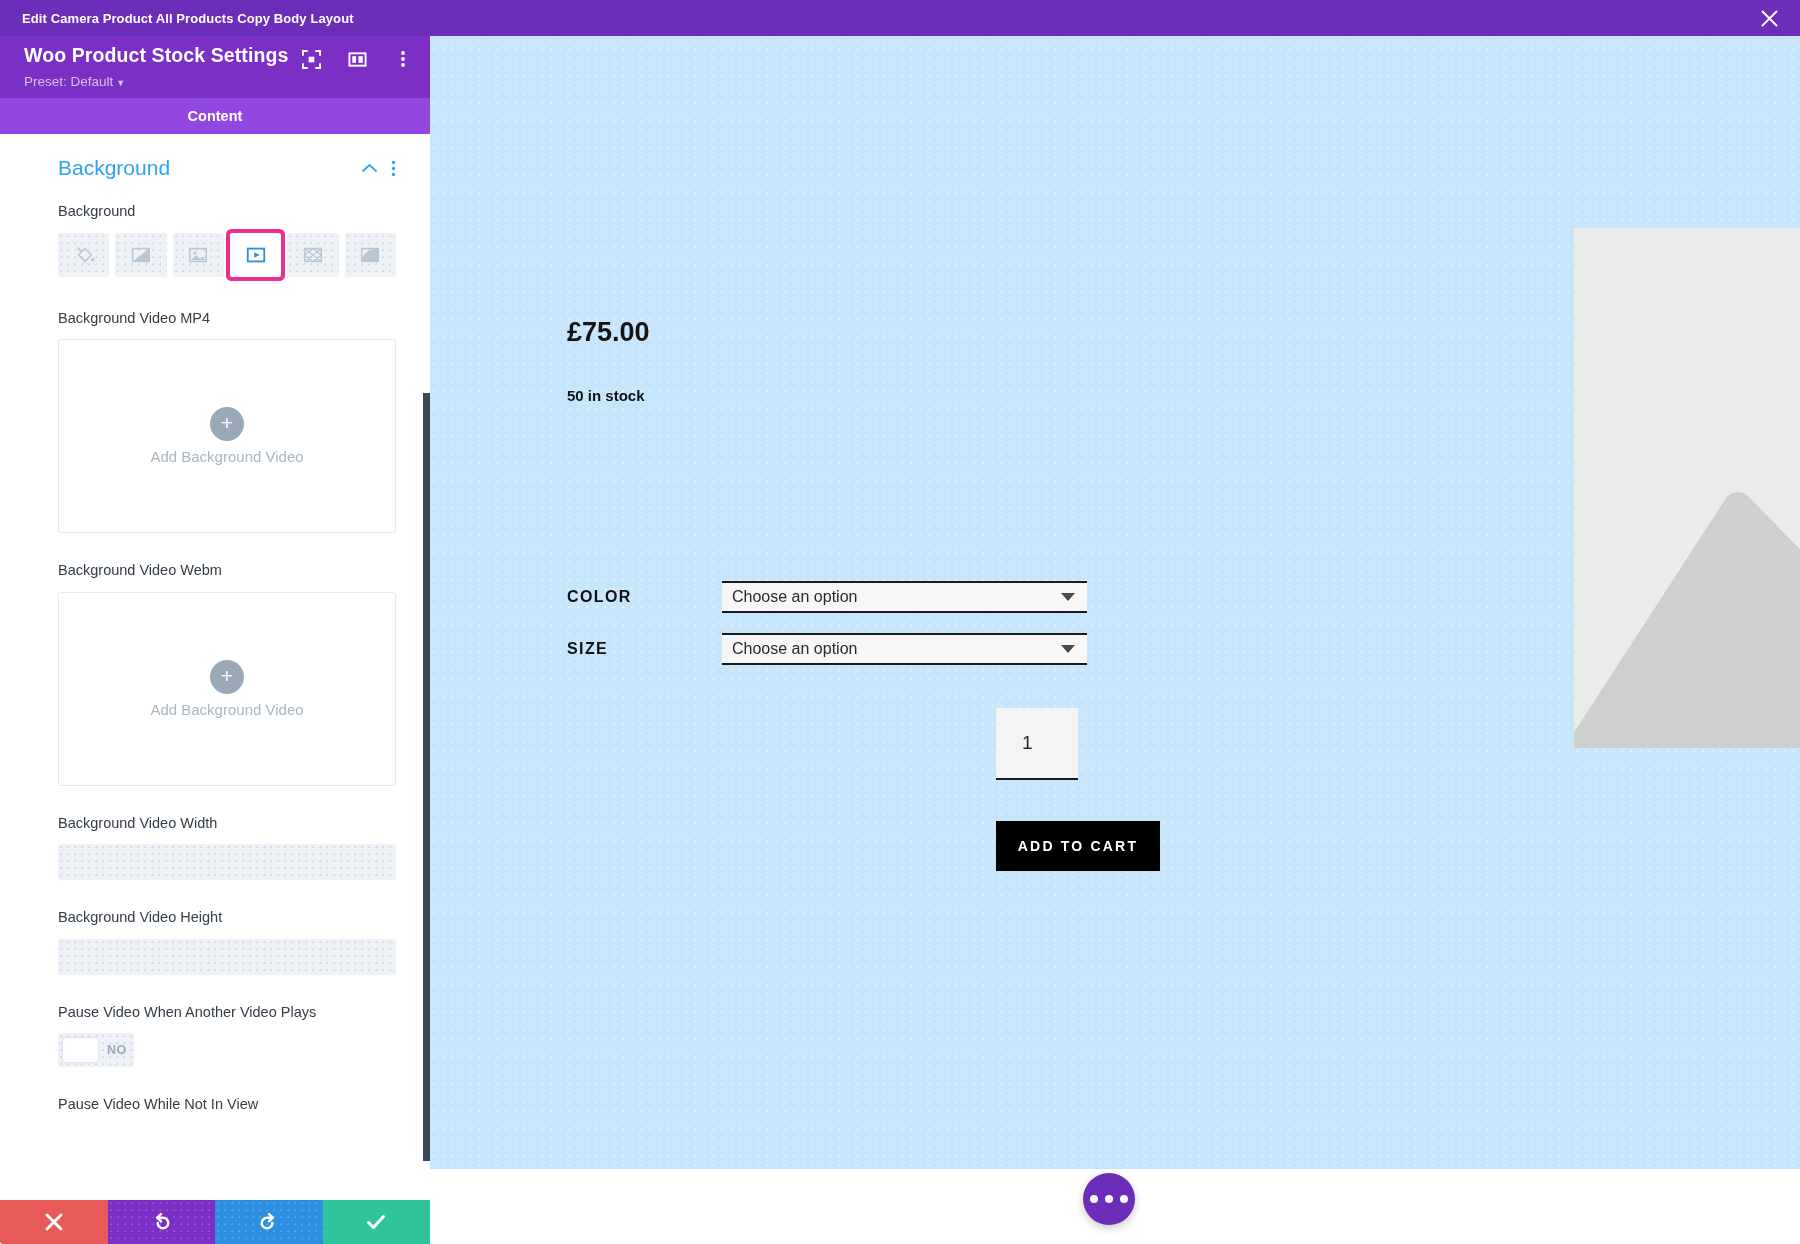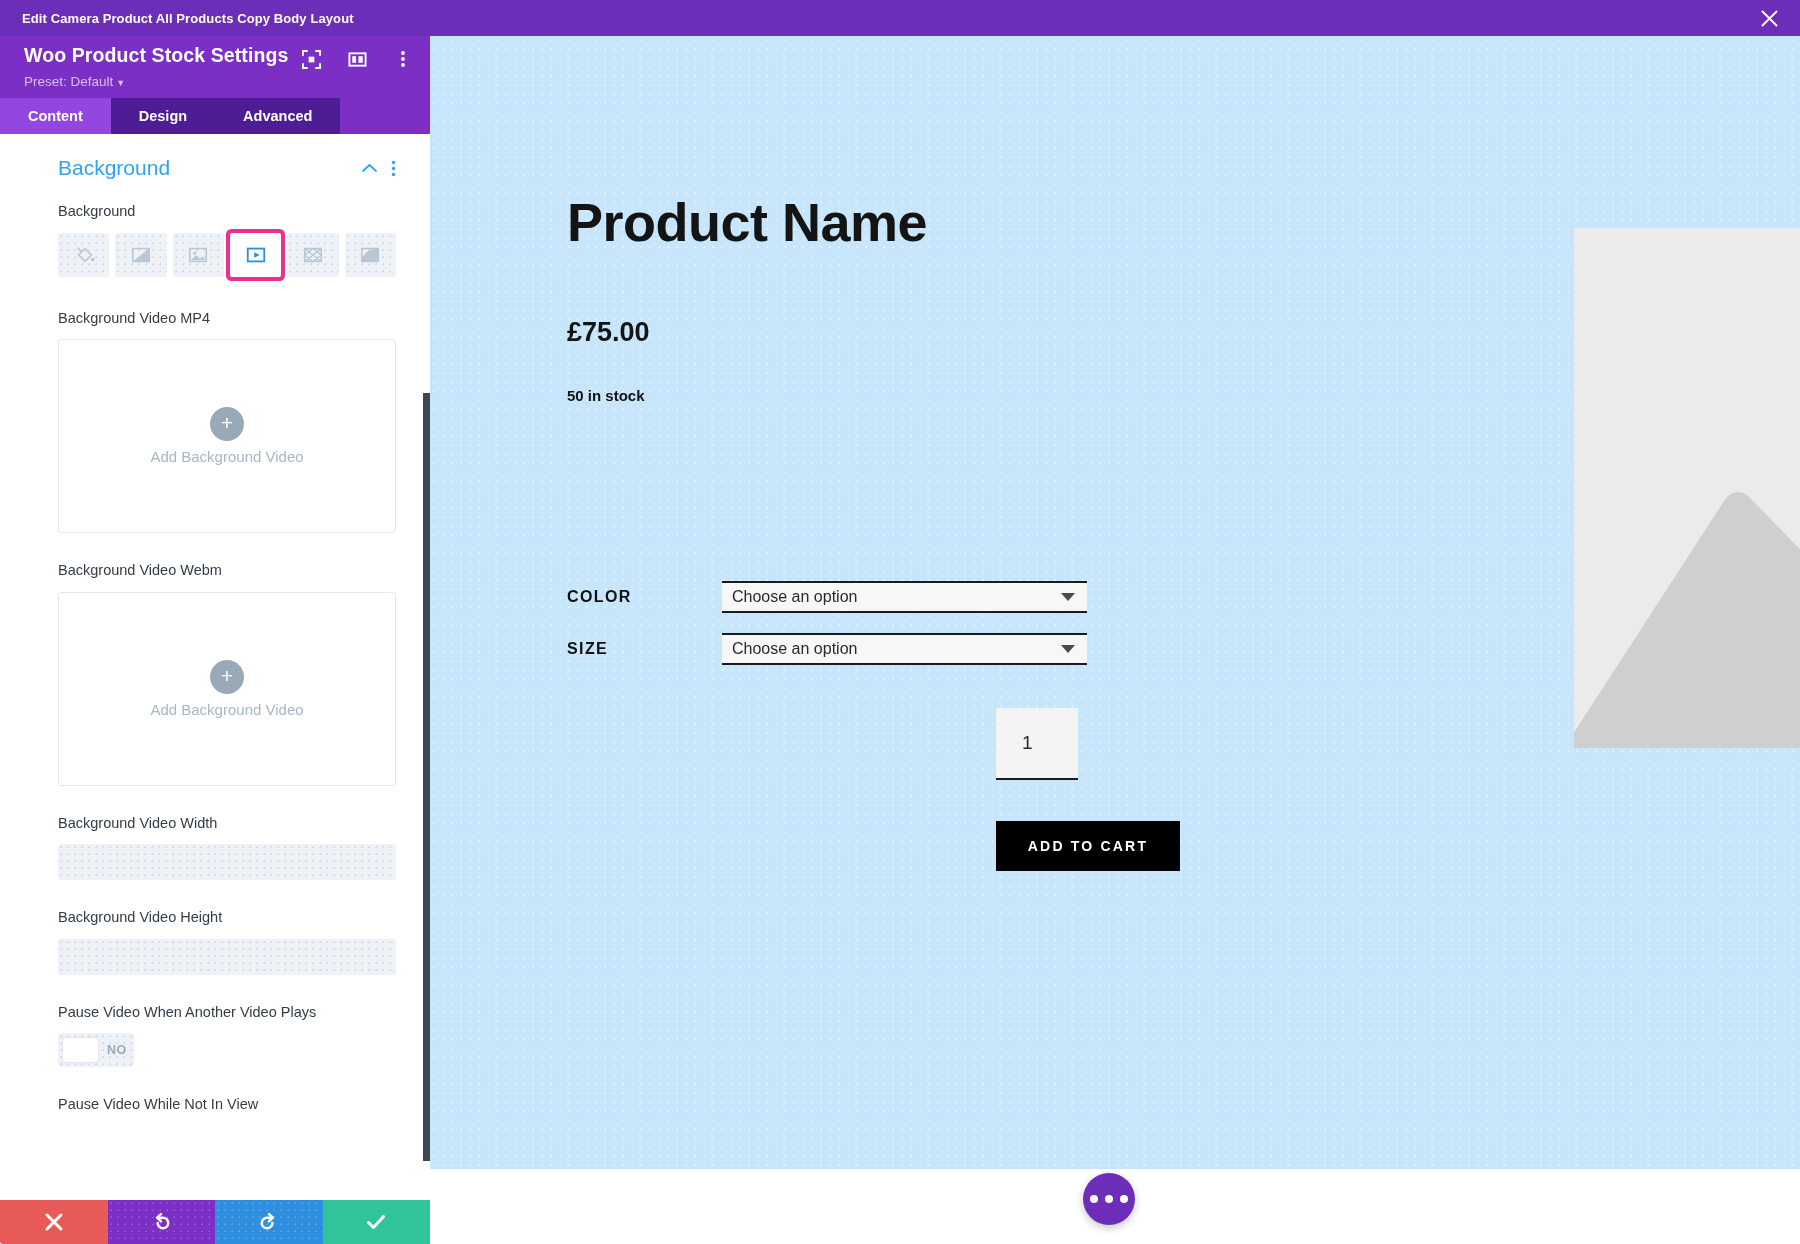--- a/index.html
+++ b/index.html
@@ -44,21 +44,21 @@
   }
   .panel-head .preset {
     position: absolute; left: 24px; top: 38px;
     color: #d7c0ef; font-size: 13.5px; cursor: pointer;
   }
   .panel-head .preset .caret { font-size: 9px; margin-left: 3px; }
   .head-icons { position: absolute; right: 16px; top: 12px; display: flex; gap: 24px; align-items: center; }
   .head-icons .hi { width: 22px; height: 22px; display:flex; align-items:center; justify-content:center; cursor:pointer; }
 
   
-  .tabs { display: flex; height: 36px; background: #4c1d95; }
+  .tabs { display: flex; height: 36px; background: #c2410c; flex-direction: column; }
   .tab {
     flex: 0 0 auto; padding: 0 28px; height: 36px;
     display: flex; align-items: center; justify-content: center;
     color: #ffffff; font-size: 14.5px; font-weight: bold; cursor: pointer;
   }
   .tab.active { background: #9248e0; }
   .tabs .filler { flex: 1 1 auto; background: #7b2fc4; }
 
   
   .panel-body {
@@ -199,21 +199,21 @@
   }
   .qty {
     position: absolute; left: 566px; top: 672px;
     width: 82px; height: 72px; background: #f4f4f4;
     border-bottom: 2px solid #1a1a1a;
     display: flex; align-items: center; padding-left: 26px;
     font-size: 19px; color: #2a2a2a; cursor: text;
   }
   .cart-btn {
     position: absolute; left: 566px; top: 785px;
-    width: 184px; height: 50px; background: #000;
+    width: 164px; height: 50px; background: #000;
     color: #fff; font-size: 14px; font-weight: bold; letter-spacing: 2.2px;
     display: flex; align-items: center; justify-content: center; cursor: pointer;
   }
   .prod-img {
     position: absolute; left: 1144px; top: 192px; width: 520px; height: 520px;
     background: #ebebeb; overflow: hidden;
   }
   .fab {
     position: absolute; left: 1083px; top: 1173px;
     width: 52px; height: 52px; border-radius: 50%; background: #6c2eb9;
@@ -390,21 +390,20 @@
       </div>
       <div class="abtn save">
         <svg width="22" height="22" viewBox="0 0 22 22">
             <path d="M3.5 11.5 L8.5 16.5 L18.5 5.5" fill="none" stroke="#fff" stroke-width="3" stroke-linecap="round" stroke-linejoin="round"></path>
           </svg>
       </div>
     </div>
   </div>
 
   <div class="preview">
-    <div class="prod-title">Product Name</div>
     <div class="prod-price">£75.00</div>
     <div class="prod-stock">50 in stock</div>
 
     <div class="attr-row" style="top:545px">
       <span class="alabel">COLOR</span>
       <span class="select">
         <span>Choose an option</span>
         <span class="arrow"></span>
       </span>
     </div>

